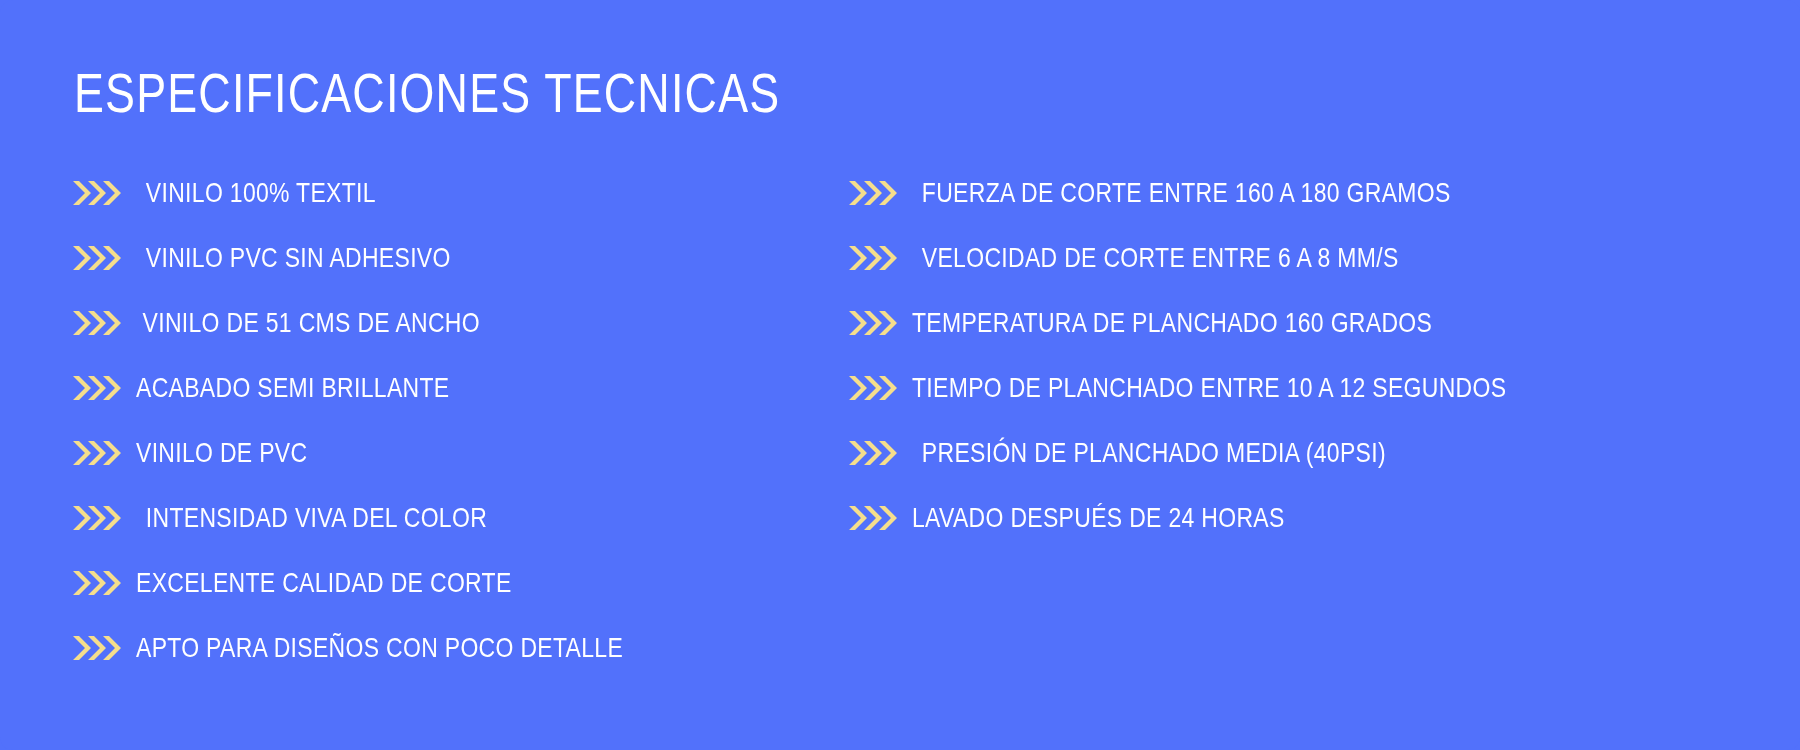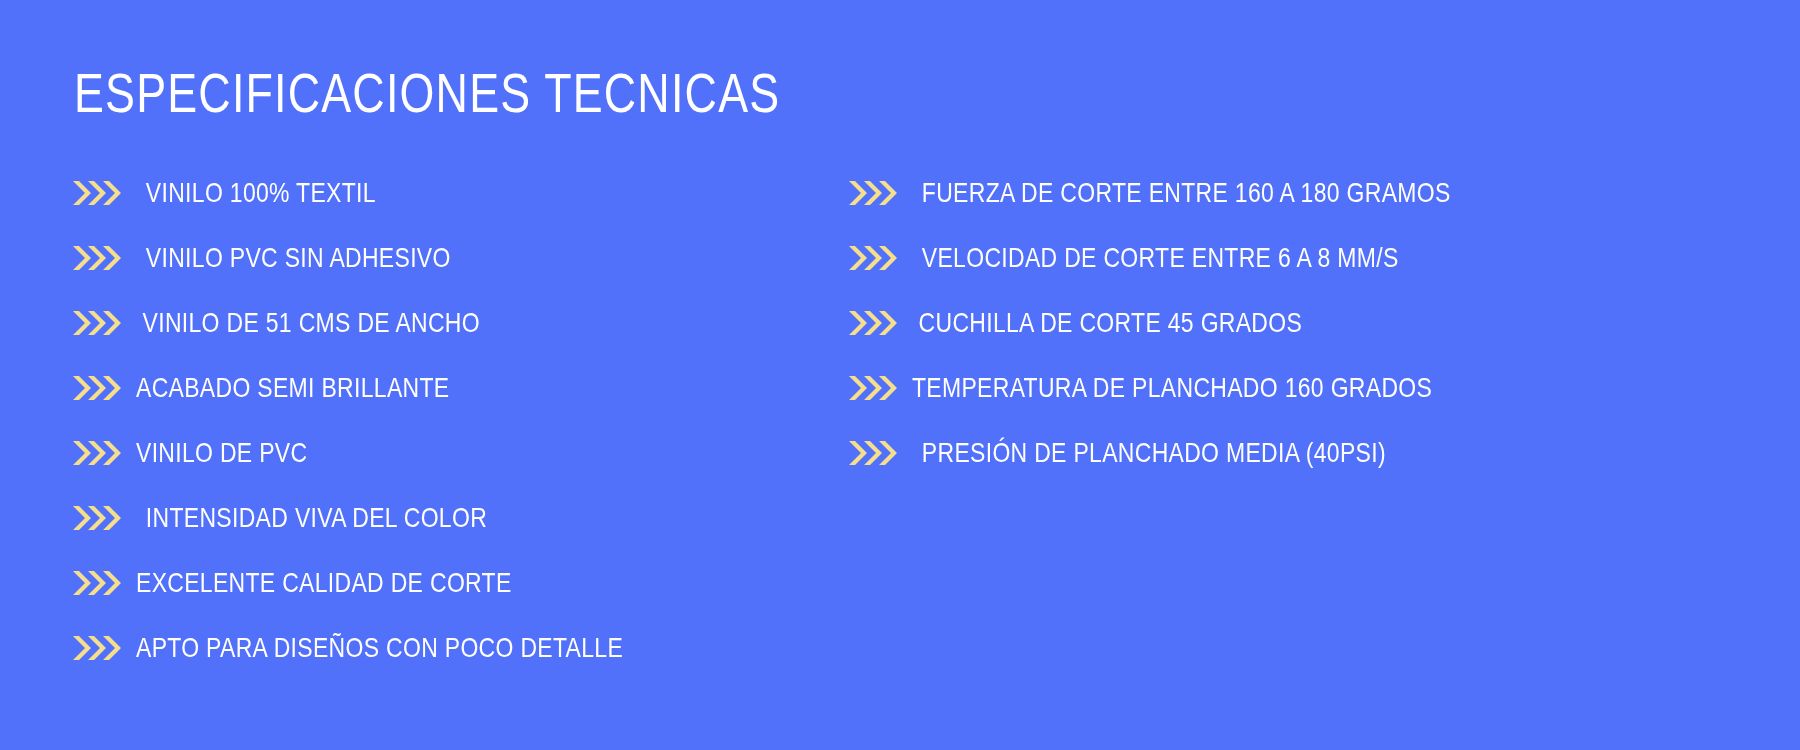--- a/index.html
+++ b/index.html
@@ -209,52 +209,62 @@
         <span class="chevrons">
           <svg viewBox="0 0 52 26" xmlns="http://www.w3.org/2000/svg">
             <path d="M1 1 L13 13 L1 25 L7 25 L19 13 L7 1 Z" fill="#F5DE8C"></path>
             <path d="M16 1 L28 13 L16 25 L22 25 L34 13 L22 1 Z" fill="#F5DE8C"></path>
             <path d="M31 1 L43 13 L31 25 L37 25 L49 13 L37 1 Z" fill="#F5DE8C"></path>
           </svg>
         </span>
         <span class="spec-label">VELOCIDAD DE CORTE ENTRE 6 A 8 MM/S</span>
       </div>
 
-      <div class="spec-item indent-2">
-        <span class="chevrons">
-          <svg viewBox="0 0 52 26" xmlns="http://www.w3.org/2000/svg">
-            <path d="M1 1 L13 13 L1 25 L7 25 L19 13 L7 1 Z" fill="#F5DE8C"></path>
-            <path d="M16 1 L28 13 L16 25 L22 25 L34 13 L22 1 Z" fill="#F5DE8C"></path>
-            <path d="M31 1 L43 13 L31 25 L37 25 L49 13 L37 1 Z" fill="#F5DE8C"></path>
-          </svg>
-        </span>
-        <span class="spec-label">CUCHILLA DE CORTE 45 GRADOS</span>
-      </div>
 
       <div class="spec-item indent-0">
         <span class="chevrons">
           <svg viewBox="0 0 52 26" xmlns="http://www.w3.org/2000/svg">
             <path d="M1 1 L13 13 L1 25 L7 25 L19 13 L7 1 Z" fill="#F5DE8C"></path>
             <path d="M16 1 L28 13 L16 25 L22 25 L34 13 L22 1 Z" fill="#F5DE8C"></path>
             <path d="M31 1 L43 13 L31 25 L37 25 L49 13 L37 1 Z" fill="#F5DE8C"></path>
           </svg>
         </span>
         <span class="spec-label">TEMPERATURA DE PLANCHADO 160 GRADOS</span>
       </div>
 
+      <div class="spec-item indent-0">
+        <span class="chevrons">
+          <svg viewBox="0 0 52 26" xmlns="http://www.w3.org/2000/svg">
+            <path d="M1 1 L13 13 L1 25 L7 25 L19 13 L7 1 Z" fill="#F5DE8C"></path>
+            <path d="M16 1 L28 13 L16 25 L22 25 L34 13 L22 1 Z" fill="#F5DE8C"></path>
+            <path d="M31 1 L43 13 L31 25 L37 25 L49 13 L37 1 Z" fill="#F5DE8C"></path>
+          </svg>
+        </span>
+        <span class="spec-label">TIEMPO DE PLANCHADO ENTRE 10 A 12 SEGUNDOS</span>
+      </div>
 
       <div class="spec-item indent-1">
         <span class="chevrons">
           <svg viewBox="0 0 52 26" xmlns="http://www.w3.org/2000/svg">
             <path d="M1 1 L13 13 L1 25 L7 25 L19 13 L7 1 Z" fill="#F5DE8C"></path>
             <path d="M16 1 L28 13 L16 25 L22 25 L34 13 L22 1 Z" fill="#F5DE8C"></path>
             <path d="M31 1 L43 13 L31 25 L37 25 L49 13 L37 1 Z" fill="#F5DE8C"></path>
           </svg>
         </span>
         <span class="spec-label">PRESIÓN DE PLANCHADO MEDIA (40PSI)</span>
       </div>
 
 
+      <div class="spec-item indent-0">
+        <span class="chevrons">
+          <svg viewBox="0 0 52 26" xmlns="http://www.w3.org/2000/svg">
+            <path d="M1 1 L13 13 L1 25 L7 25 L19 13 L7 1 Z" fill="#F5DE8C"></path>
+            <path d="M16 1 L28 13 L16 25 L22 25 L34 13 L22 1 Z" fill="#F5DE8C"></path>
+            <path d="M31 1 L43 13 L31 25 L37 25 L49 13 L37 1 Z" fill="#F5DE8C"></path>
+          </svg>
+        </span>
+        <span class="spec-label">LAVADO DESPUÉS DE 24 HORAS</span>
+      </div>
 
     </div>
 
   </div>
 </div>
 
 </body></html>

